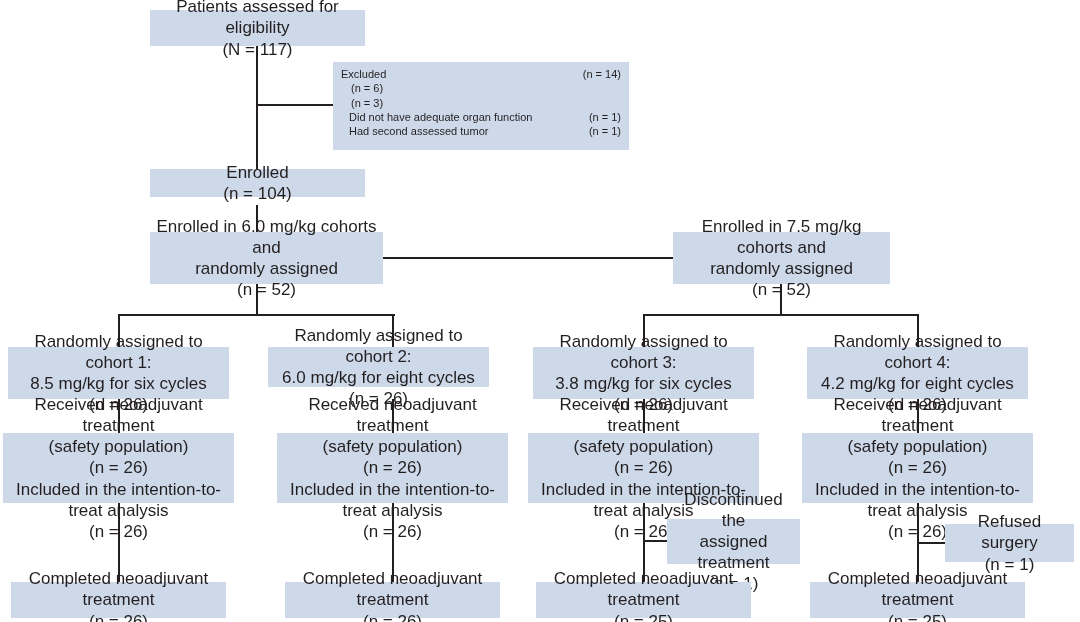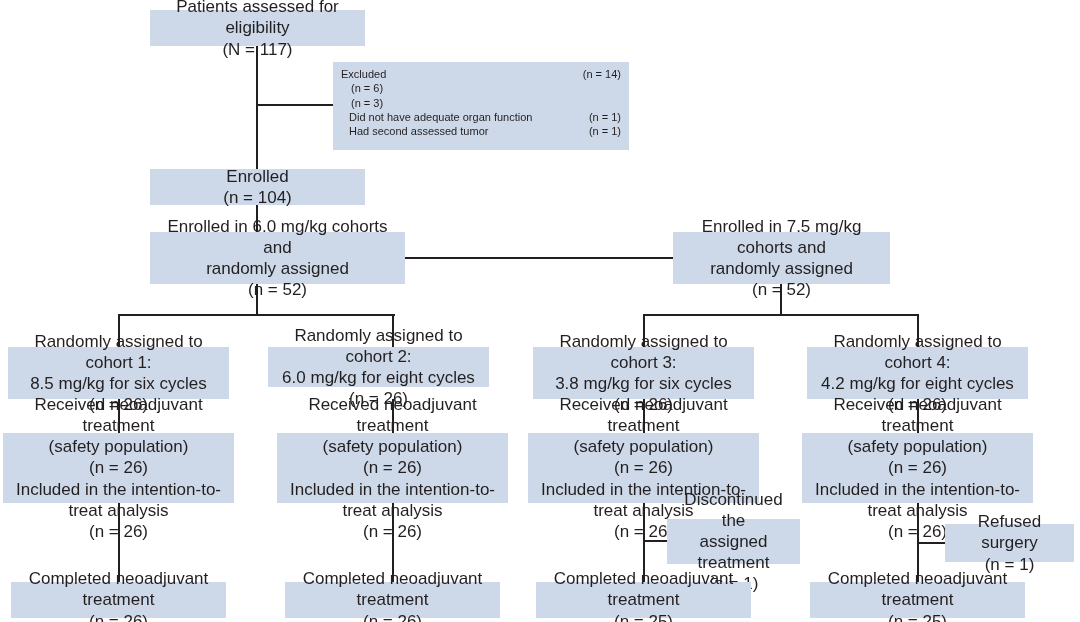--- a/index.html
+++ b/index.html
@@ -92,24 +92,24 @@
     <div class="ex-row indent">
       <span class="ex-label">Did not have adequate organ function</span>
       <span class="ex-count">(n = 1)</span>
     </div>
     <div class="ex-row indent">
       <span class="ex-label">Had second assessed tumor</span>
       <span class="ex-count">(n = 1)</span>
     </div>
   </div>
 
-  <div class="box" style="left:150px; top:169px; width:215px; height:36px;">Enrolled
+  <div class="box" style="left:150px; top:169px; width:215px; height:28px;">Enrolled
 (n = 104)</div>
 
-  <div class="box" style="left:150px; top:232px; width:255px; height:52px;">Enrolled in 6.0 mg/kg cohorts and
+  <div class="box" style="left:150px; top:232px; width:233px; height:52px;">Enrolled in 6.0 mg/kg cohorts and
 randomly assigned
 (n = 52)</div>
 
   <div class="box" style="left:673px; top:232px; width:217px; height:52px;">Enrolled in 7.5 mg/kg cohorts and
 randomly assigned
 (n = 52)</div>
 
   <div class="box" style="left:8px; top:347px; width:221px; height:52px;">Randomly assigned to cohort 1:
 8.5 mg/kg for six cycles
 (n = 26)</div>

